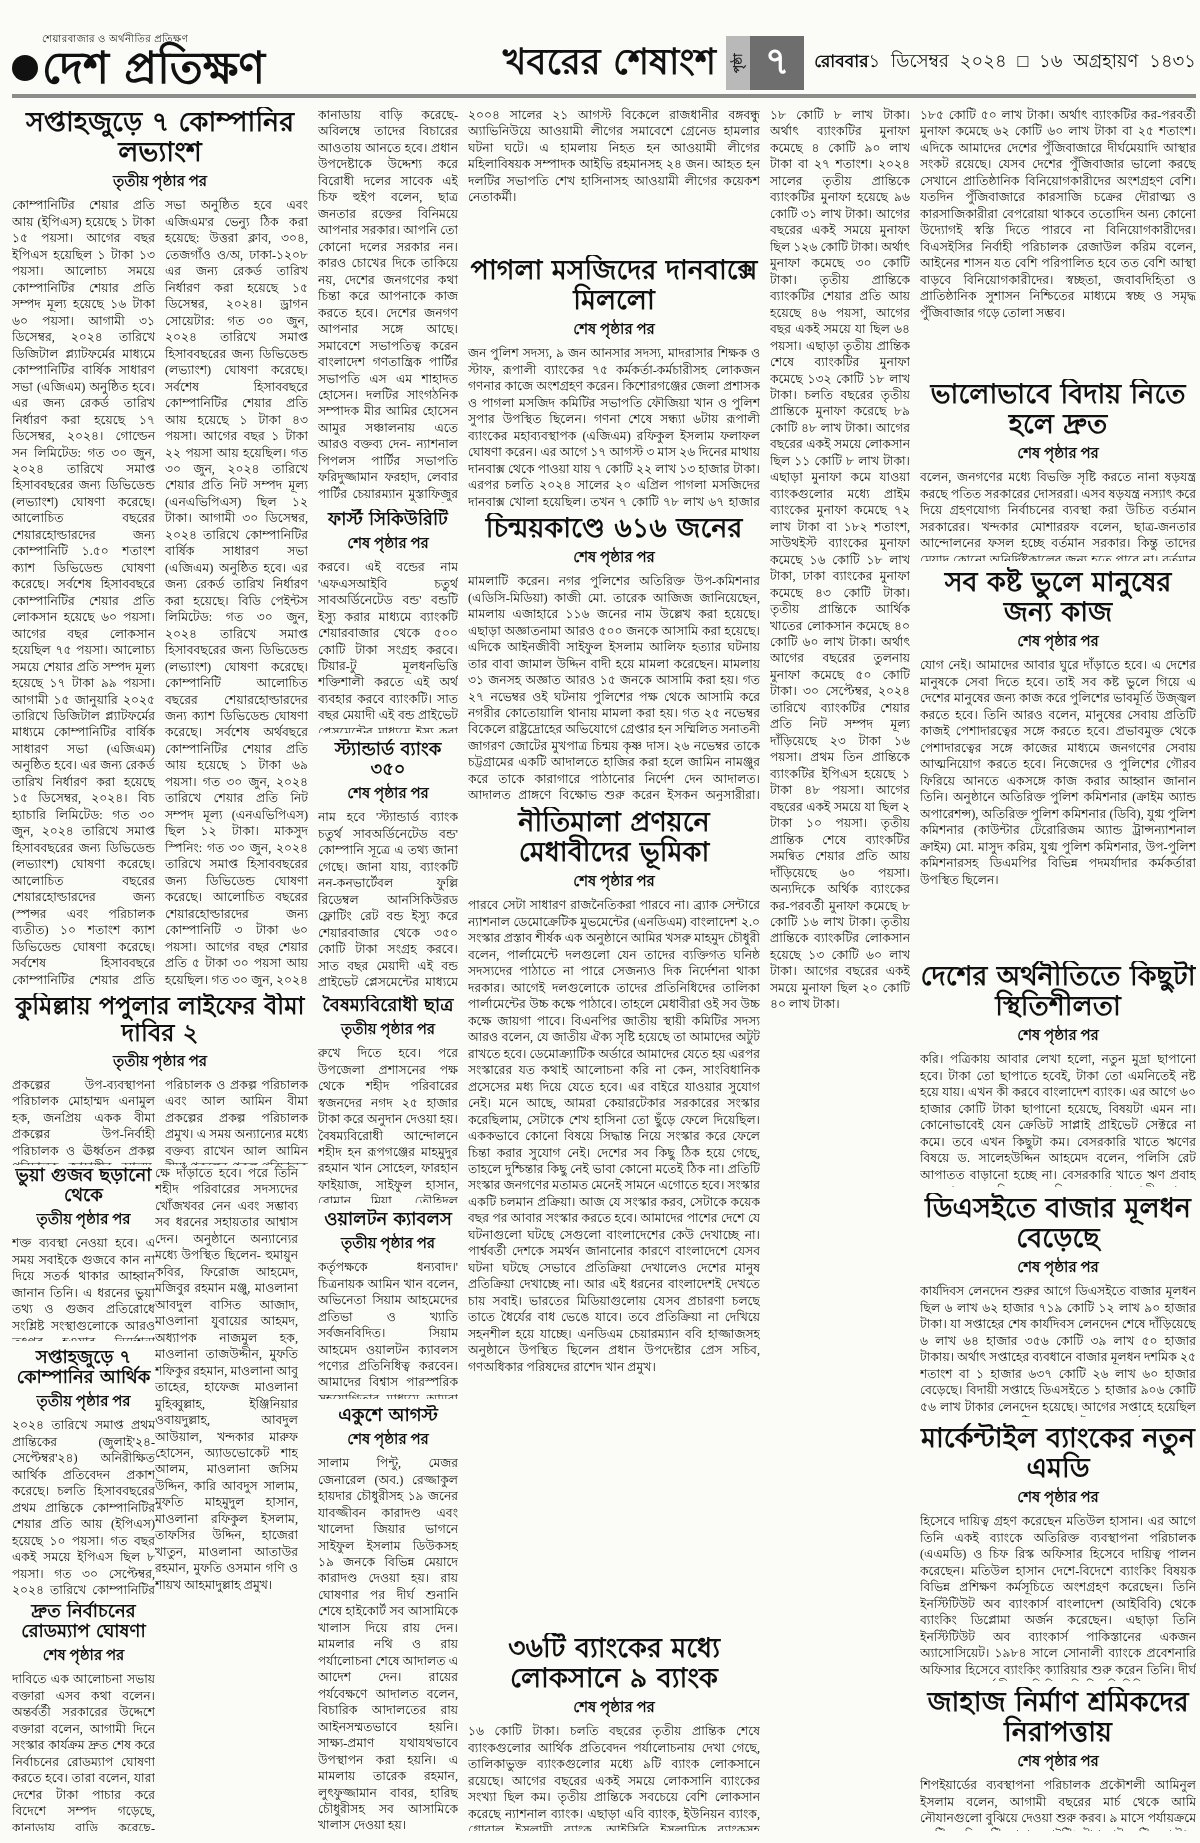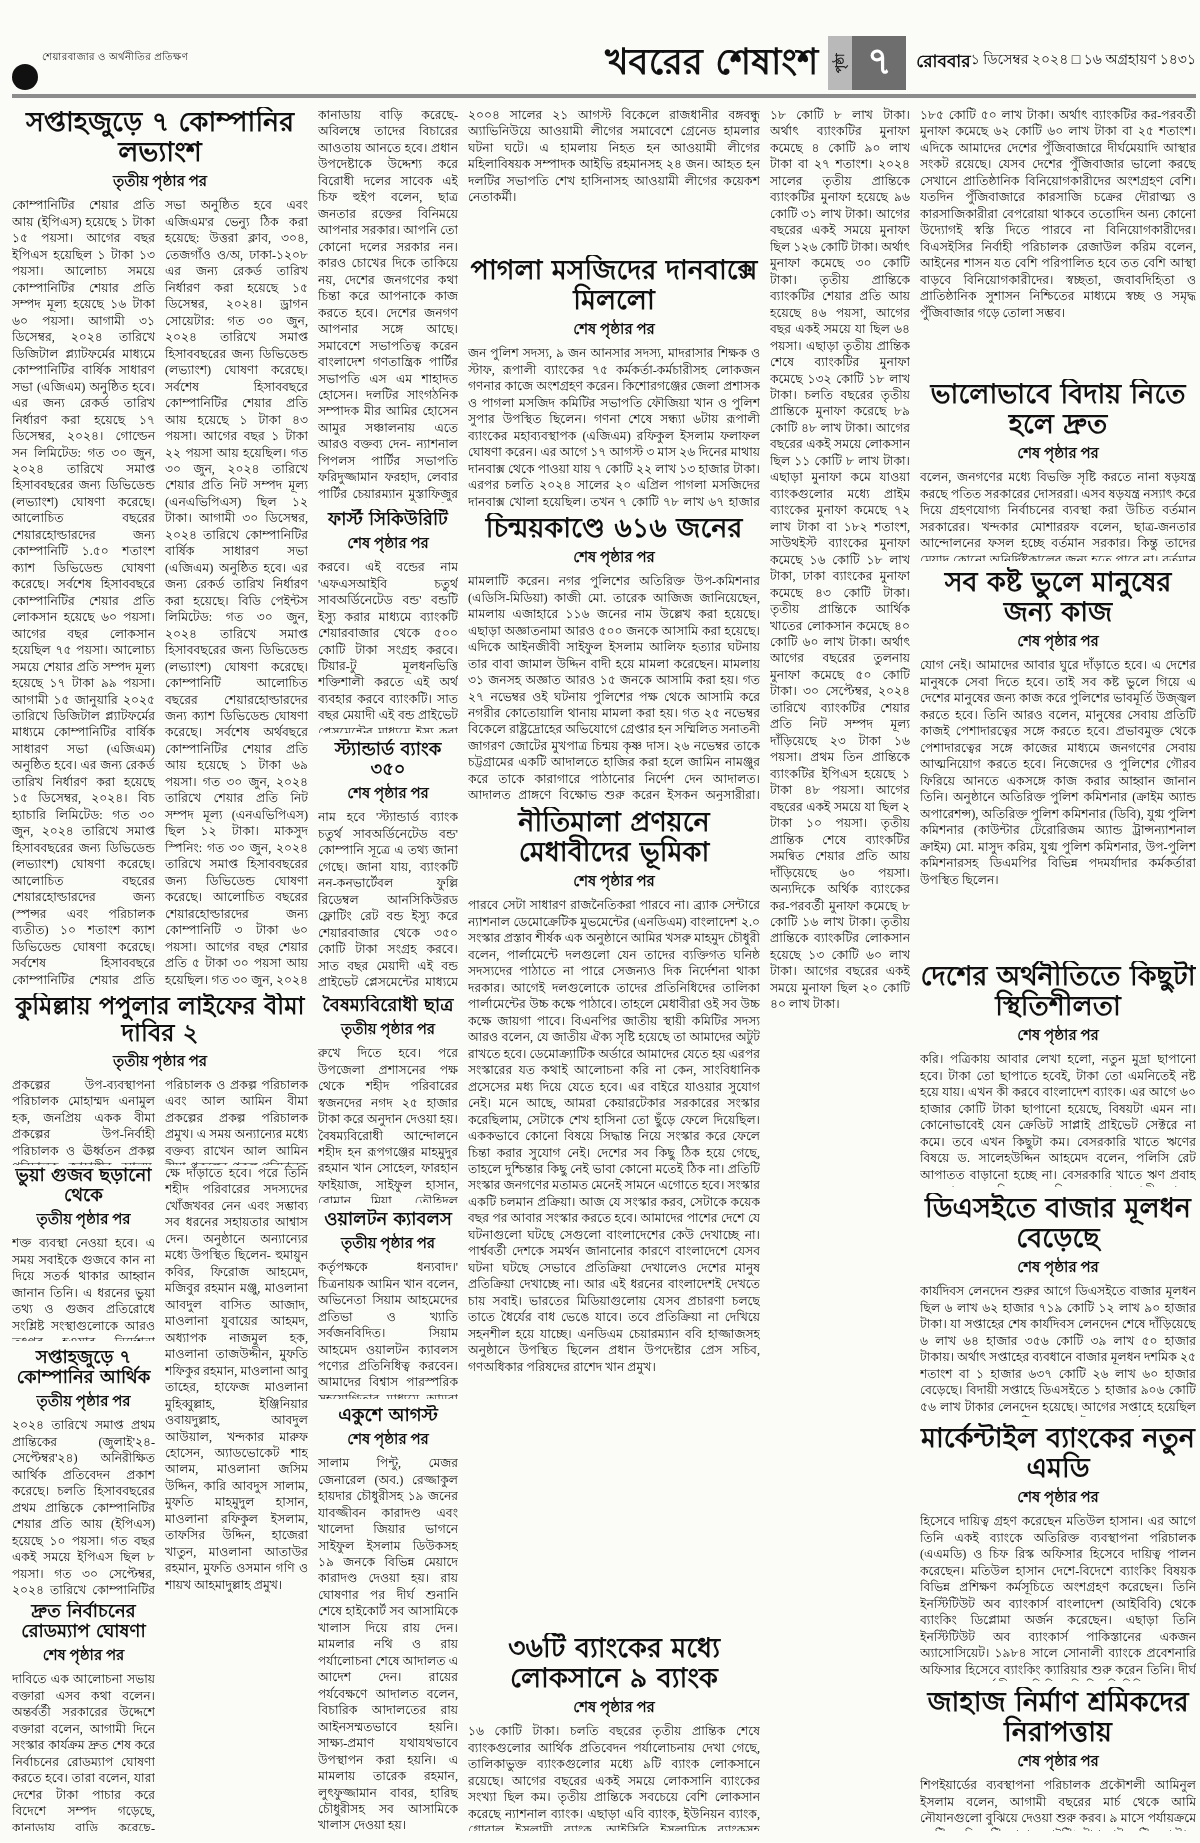--- a/index.html
+++ b/index.html
@@ -25,48 +25,49 @@
     font-family:"DejaVu Sans","Liberation Sans",sans-serif;padding-bottom:2px;}
   .pagebox{display:flex;align-items:stretch;height:54px;}
   .pagebox .plabel{
     background:#b9b9b9;color:#222;width:24px;display:flex;align-items:center;justify-content:center;
     writing-mode:vertical-rl;transform:rotate(180deg);font-size:12px;font-weight:bold;}
   .pagebox .pnum{
     background:#6e6e6e;color:#fff;width:54px;display:flex;align-items:center;justify-content:center;
     font-size:38px;font-weight:bold;font-family:"DejaVu Sans","Liberation Sans",sans-serif;}
   .dateblock{display:flex;flex-direction:row;justify-content:flex-end;line-height:1.25;padding-bottom:2px;}
   .dateblock .day{font-size:17px;font-weight:bold;}
-  .dateblock .dt{font-size:14px;}
+  .dateblock .dt{font-size:18px;font-family:Liberation Mono, monospace;}
   
   .grid{display:flex;gap:10px;margin-top:9px;height:1724px;overflow:hidden;}
   .stack{display:flex;flex-direction:column;min-width:0;}
   .w2a{width:296px;} .w1a{width:140px;} .w2b{width:292px;} .w1b{width:140px;align-items:center;} .w2c{width:276px;}
   .art{overflow:hidden;flex-shrink:0;}
   .art.fill{flex:1 1 auto;min-height:0;}
-  .split{display:flex;gap:10px;flex:1 1 auto;min-height:0;overflow:hidden;}
+  .split{display:flex;flex:1 1 auto;min-height:0;overflow:hidden;}
   .subcol{width:143px;display:flex;flex-direction:column;min-width:0;overflow:hidden;}
   h2{margin:0;font-weight:bold;text-align:center;line-height:1.12;
      font-family:"DejaVu Sans","Liberation Sans",sans-serif;}
   .h-xl{font-size:27px;}
   .h-md{font-size:18px;}
   .subhead{font-size:15px;font-weight:bold;text-align:center;margin:2px 0 3px;}
   .body{font-size:12.3px;line-height:1.34;text-align:justify;text-justify:inter-word;}
   .cols2{column-count:2;column-gap:10px;}
   .art + .art{margin-top:6px;}
 </style>
 </head>
 <body>
 
 <div class="page">
 
   <div class="hdr">
     <div class="mast">
       <div class="tag">শেয়ারবাজার ও অর্থনীতির প্রতিক্ষণ</div>
       <div class="logo">
         <span class="emb"></span>
+        <span>দেশ প্রতিক্ষণ</span>
       </div>
     </div>
     <div class="hdr-right">
       <div class="section-title">খবরের শেষাংশ</div>
       <div class="pagebox">
         <div class="plabel">পৃষ্ঠা</div>
         <div class="pnum">৭</div>
       </div>
       <div class="dateblock">
         <div class="day">রোববার</div>

